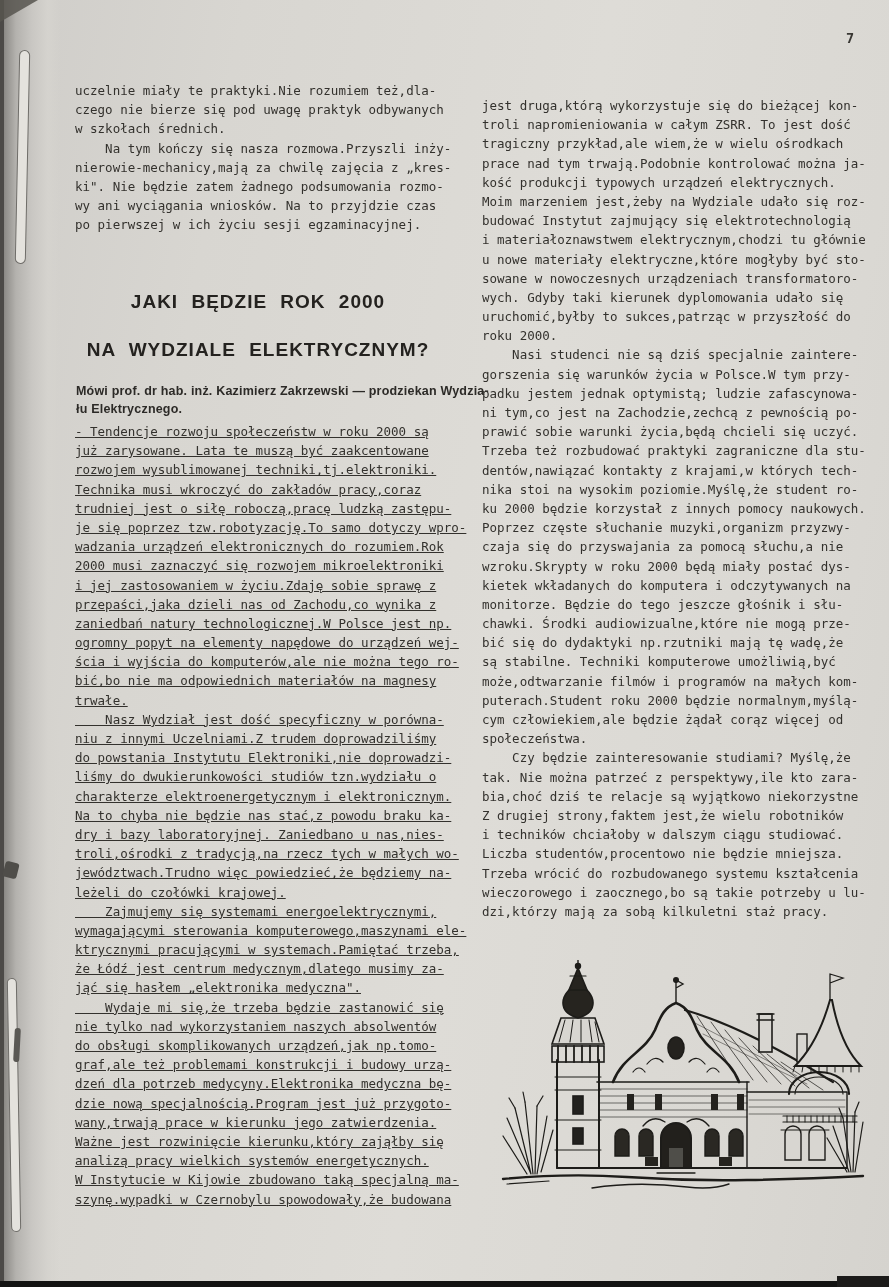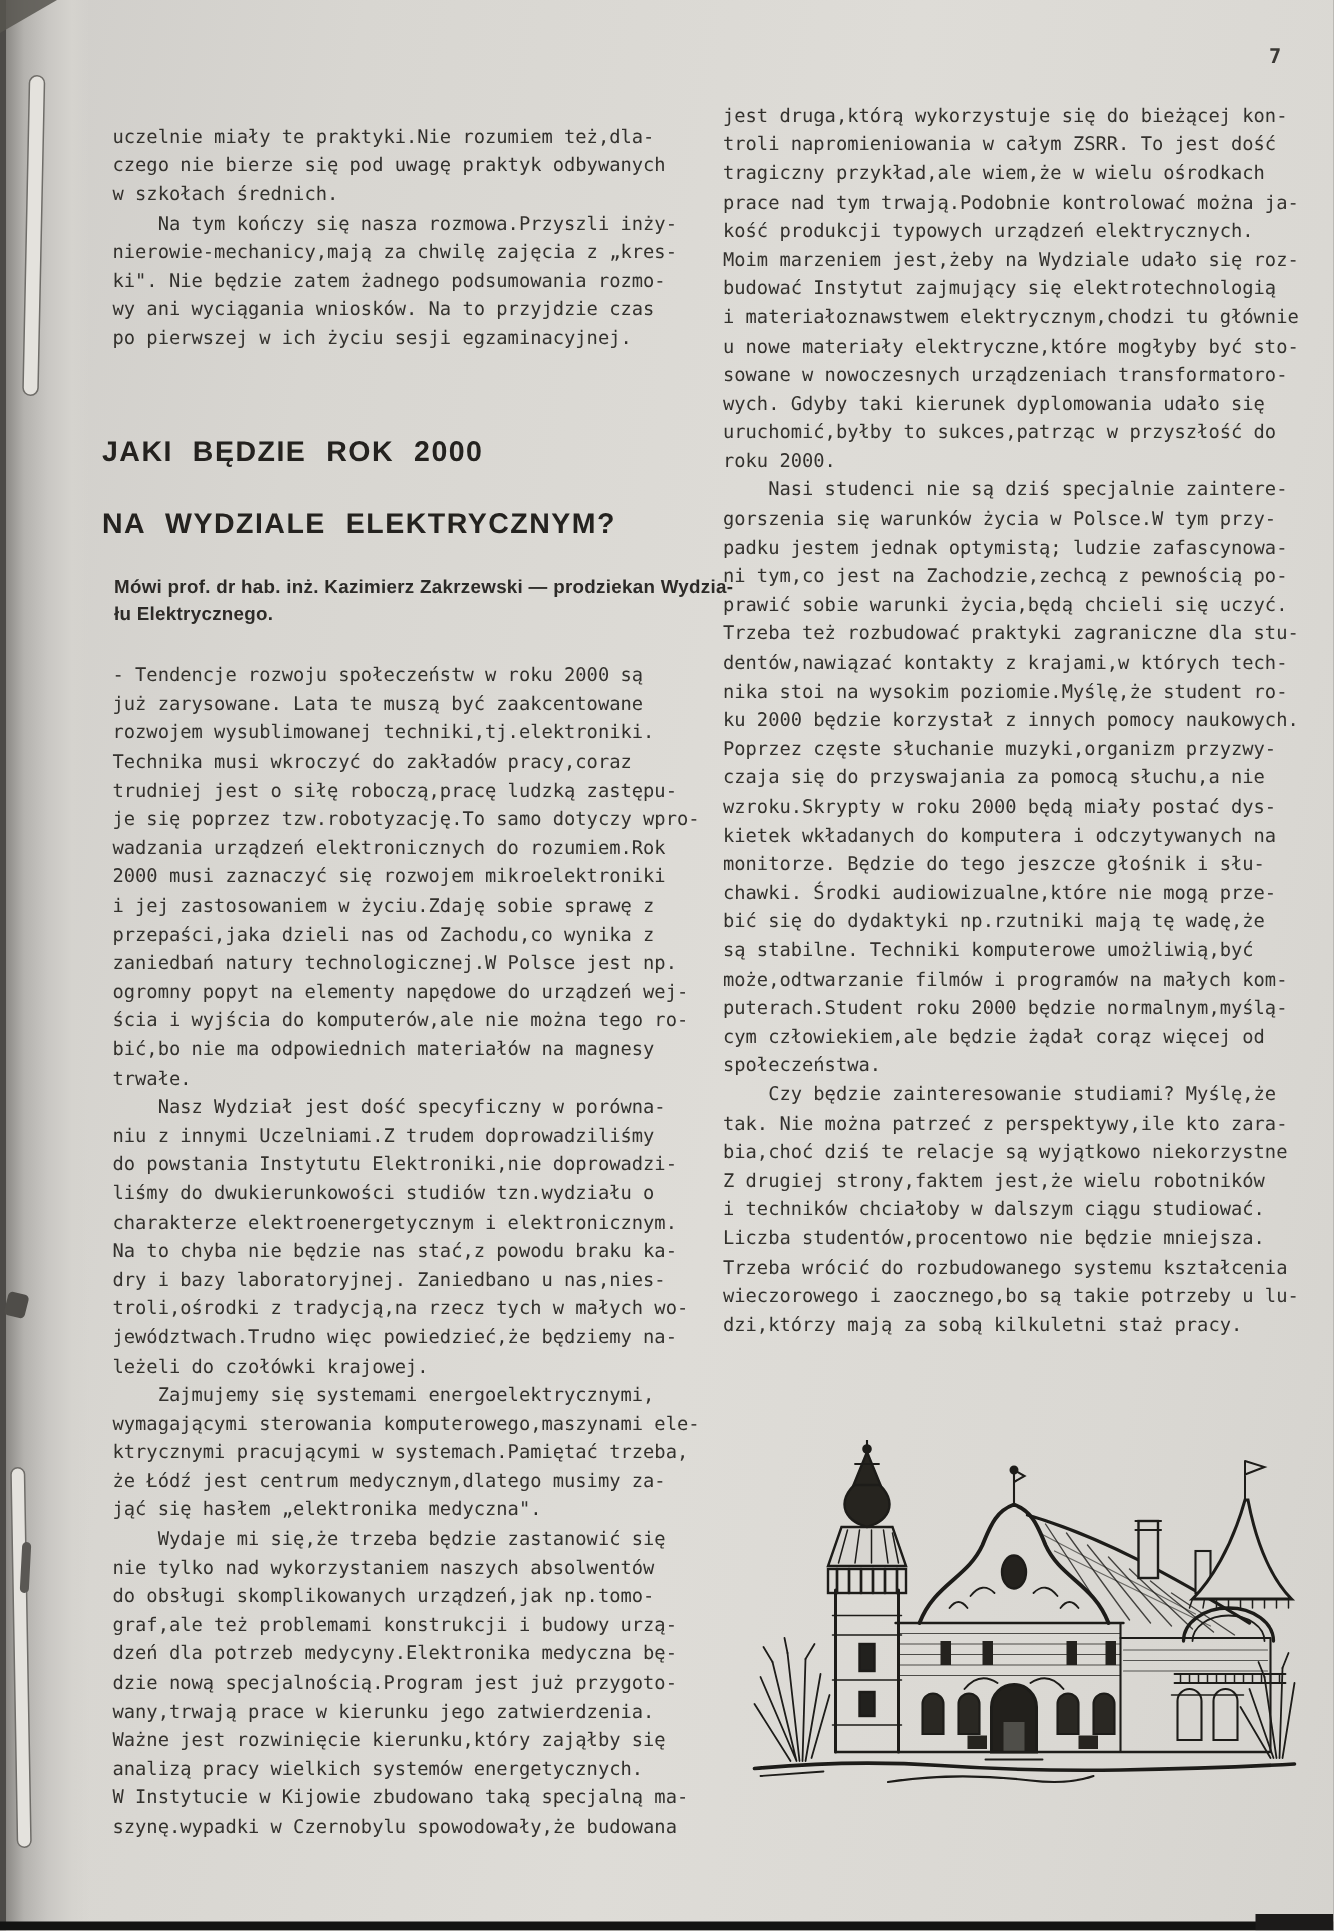--- a/index.html
+++ b/index.html
@@ -26,28 +26,28 @@
   .stitch.s2{left:9px;top:978px;width:8px;height:252px;transform:rotate(-1deg);}
   .stitch-knot{position:absolute;left:4px;top:862px;width:14px;height:16px;background:#4f4d49;border-radius:3px;transform:rotate(14deg);}
   .stitch-knot2{position:absolute;left:14px;top:1028px;width:6px;height:34px;background:#5a5854;border-radius:3px;transform:rotate(3deg);}
   
   .bottom-bar{position:absolute;left:0;bottom:0;width:889px;height:6px;background:#131312;}
   .bottom-bar-right{position:absolute;right:0;bottom:0;width:52px;height:11px;background:#1c1b1a;}
   
   .col{position:absolute;font-size:12.5px;line-height:19.2px;}
   .col .tl{white-space:pre;height:19.2px;}
   .intro{left:75px;top:81px;width:380px;}
-  .left-body{left:75px;top:440px;width:380px;}
-  .right-body{left:482px;top:67px;width:385px;}
+  .left-body{left:75px;top:422px;width:380px;text-decoration:underline;}
+  .right-body{left:482px;top:96px;width:385px;}
   .pageno{
     position:absolute;left:846px;top:30px;font-size:13.5px;font-weight:bold;
     color:#3a3834;font-family:"DejaVu Sans Mono",monospace;
   }
   .headline{
-    position:absolute;left:68px;width:380px;
+    position:absolute;left:68px;width:380px;text-align:center;
     font-family:"Liberation Sans",sans-serif;font-weight:bold;color:#24221f;
     font-size:19px;letter-spacing:1px;word-spacing:7px;
   }
   .headline.h1{top:291px;}
   .headline.h2{top:339px;}
   .byline{
     position:absolute;left:76px;top:383px;width:380px;
     font-family:"Liberation Sans",sans-serif;font-weight:bold;
     font-size:12.5px;line-height:17.5px;color:#2c2a27;letter-spacing:.2px;
   }

